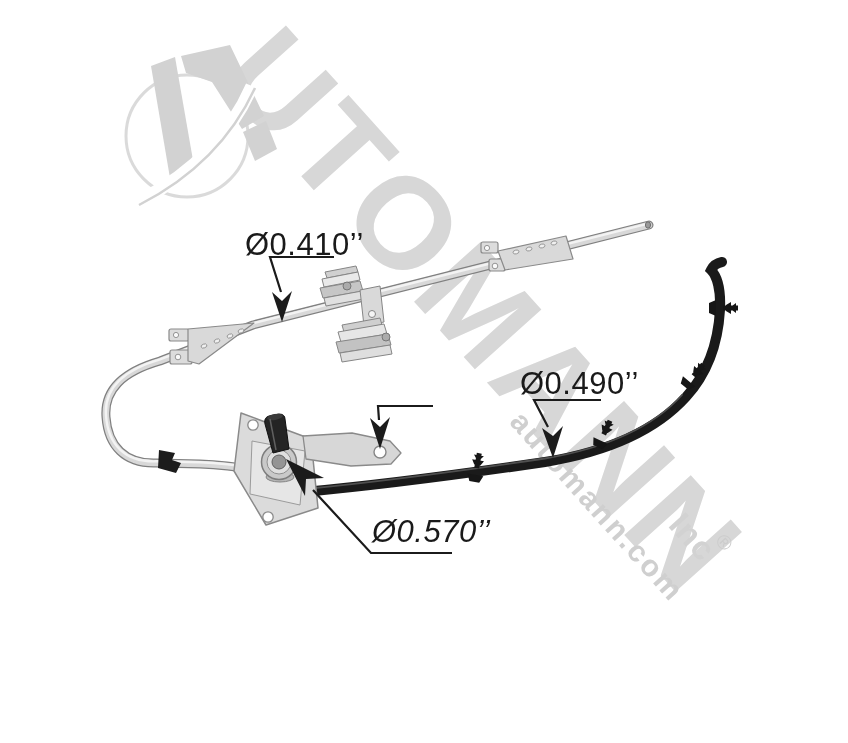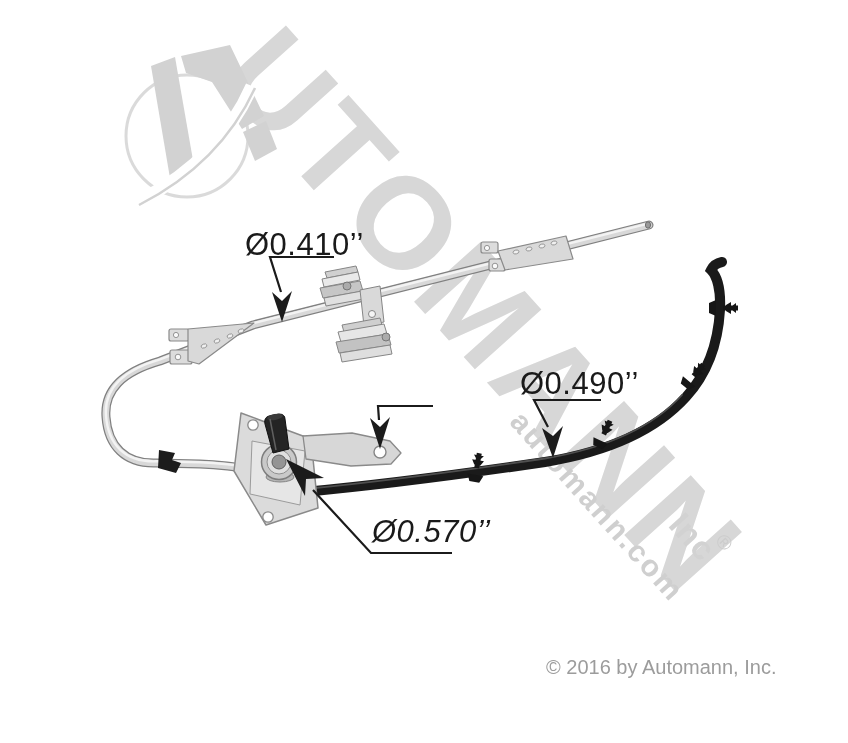--- a/index.html
+++ b/index.html
@@ -157,14 +157,13 @@
       <polygon points="380,449 370,418 380,427 390,417"></polygon>
       <polygon points="553,458 542,428 553,436 563,426"></polygon>
       <polygon points="286,459 305,496 306,479 324,478"></polygon>
     </g>
   </svg>
 
   <div class="dim-label l1">Ø0.410’’</div>
   <div class="dim-label l3">Ø0.490’’</div>
   <div class="dim-label l4">Ø0.570’’</div>
 
-  <div class="copyright">© 2016 by Automann, Inc.</div>
 </div>
 
 </body></html>

